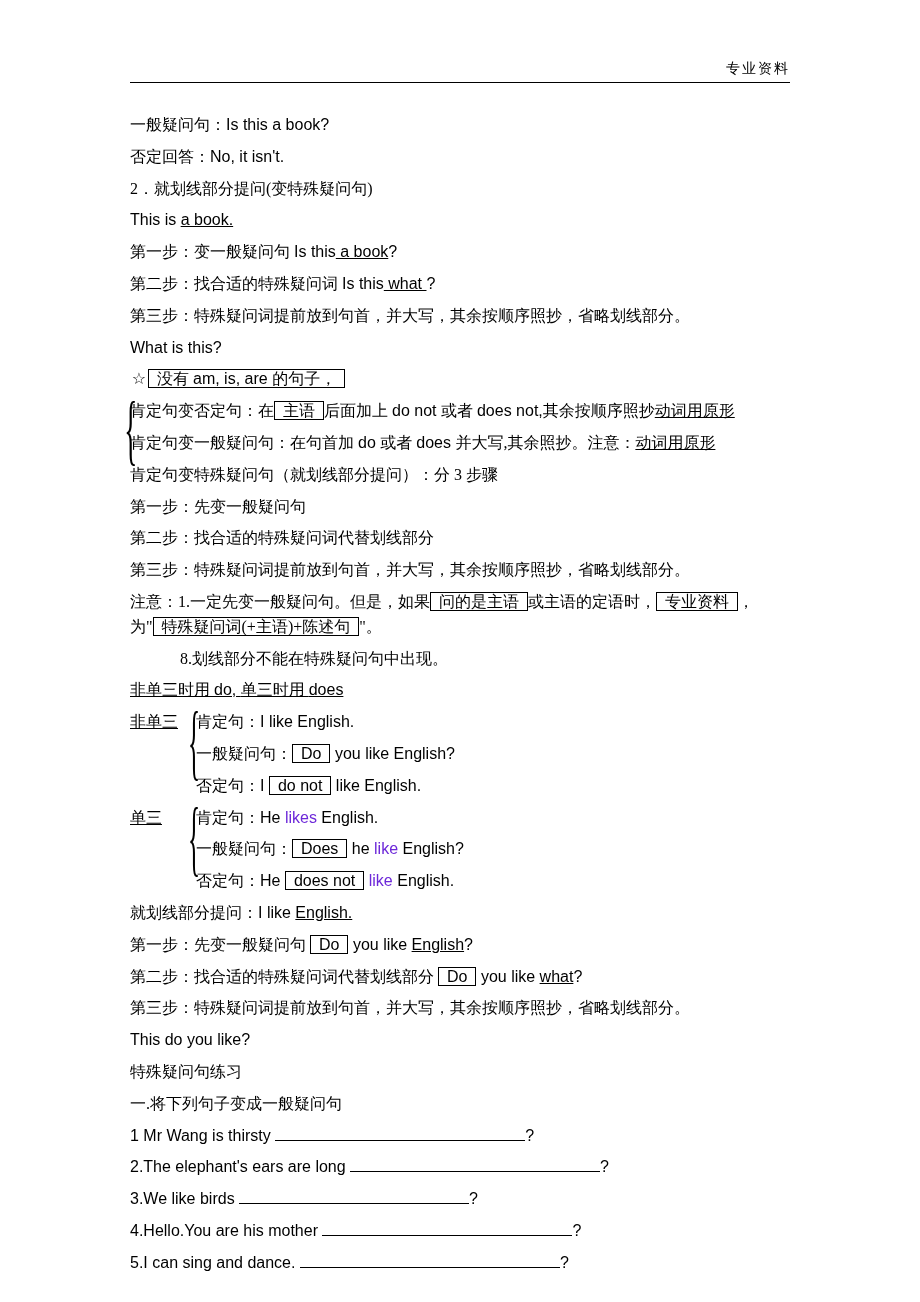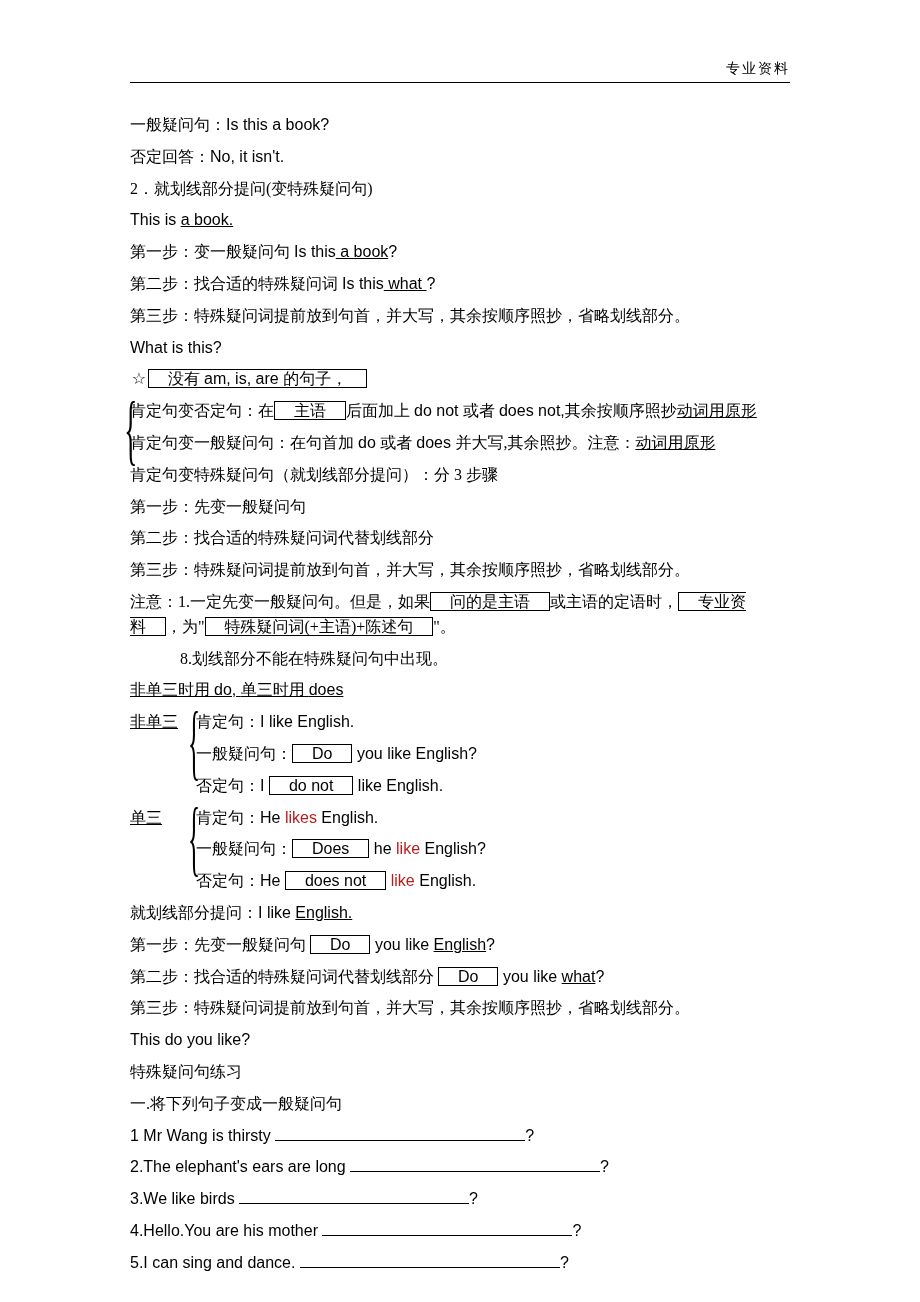--- a/index.html
+++ b/index.html
@@ -27,22 +27,22 @@
     border-top: 1px solid #000;
     margin-bottom: 30px;
   }
   .line {
     margin: 0 0 7px 0;
     line-height: 1.55;
     position: relative;
   }
   .en { font-family: Liberation Sans, sans-serif; }
   .u { text-decoration: underline; }
-  .boxed { border: 1px solid #000; padding: 0 19px; }
-  .red { color: #b91c1c; }
+  .boxed { border: 1px solid #000; padding: 0 8px; }
+  .red { color: #6d28d9; }
   .star {
     display: inline-block;
     width: 18px;
     text-align: center;
     font-family: Arial, sans-serif;
   }
   .brace-wrap { position: relative; }
   .brace {
     position: absolute;
     font-size: 78px;

